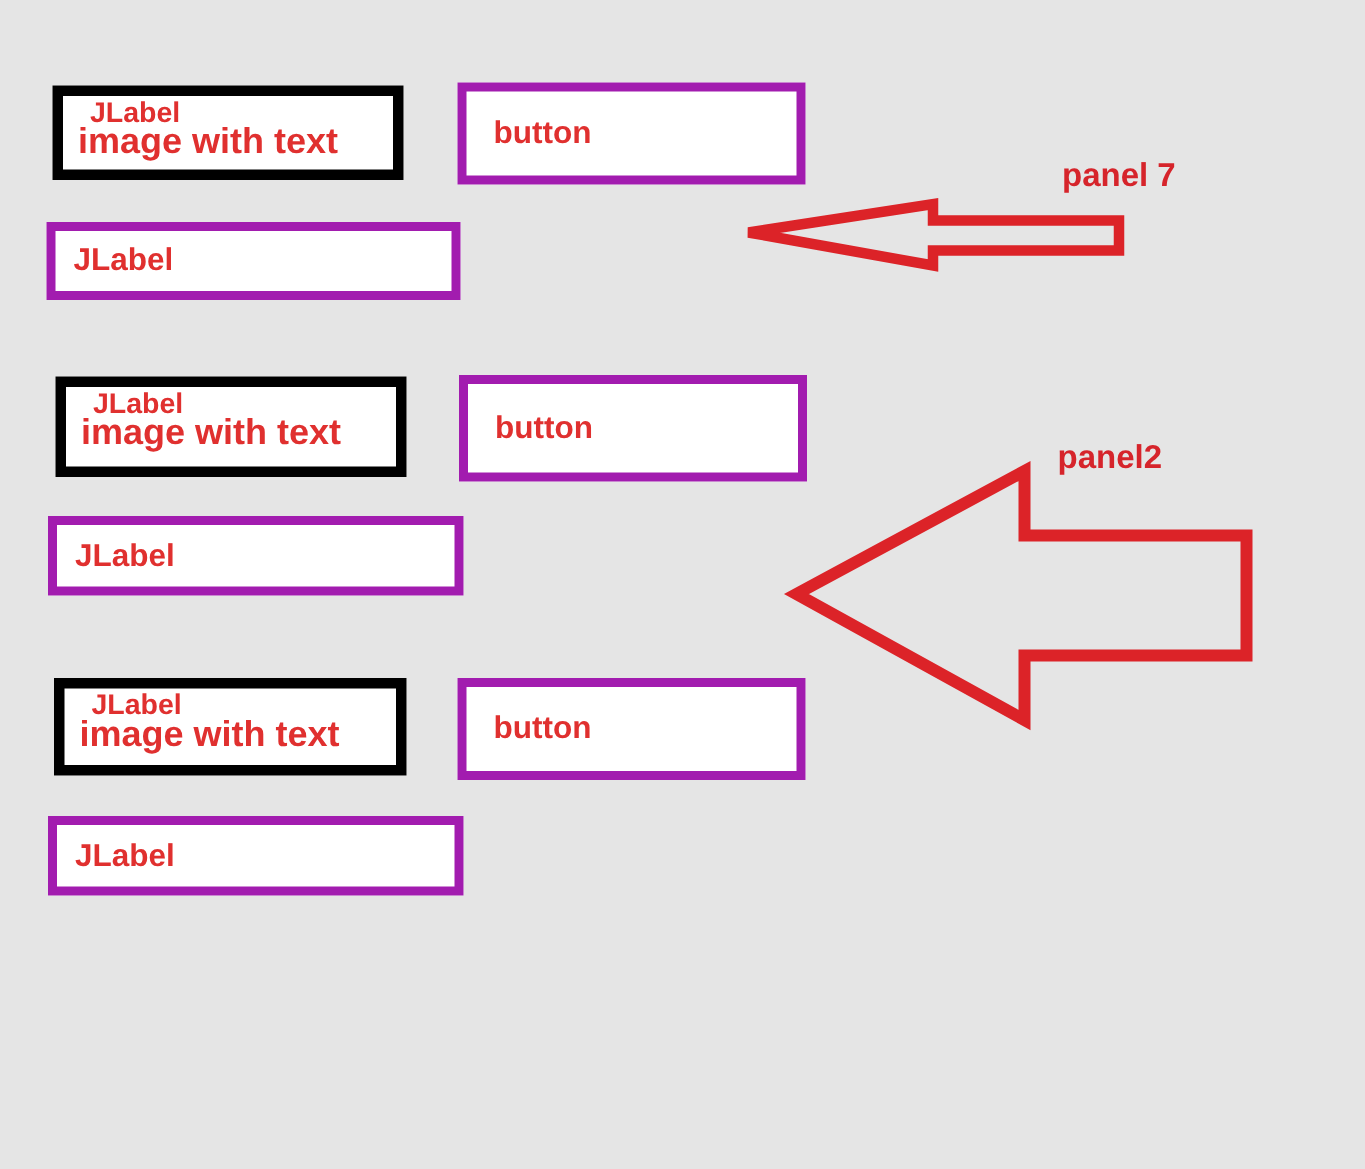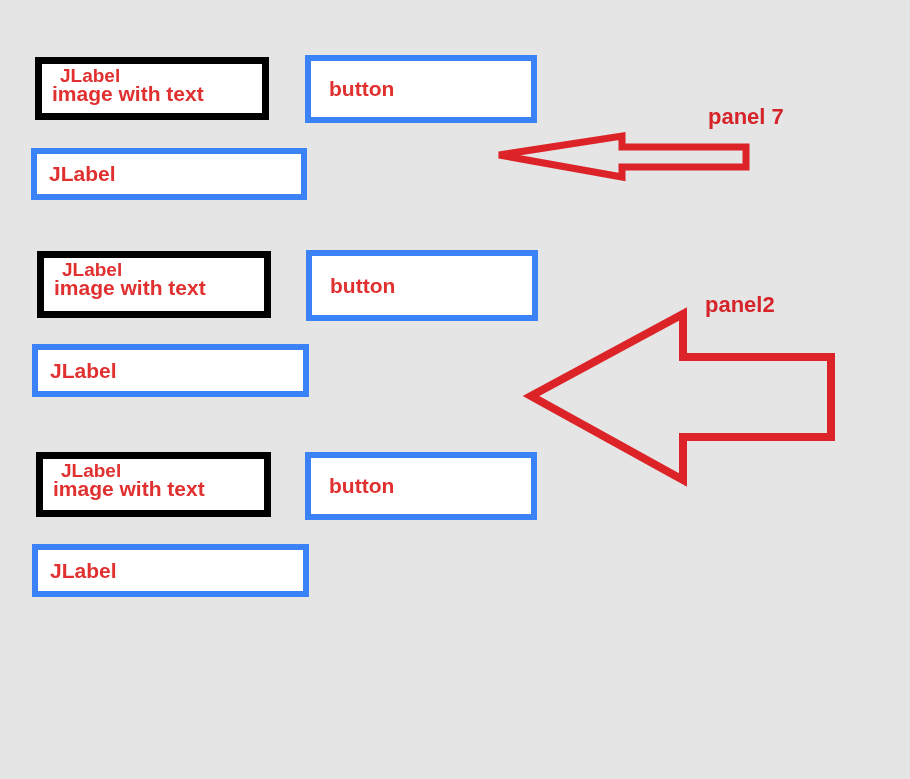--- a/index.html
+++ b/index.html
@@ -22,40 +22,40 @@
   
   .box {
     position: absolute;
     box-sizing: border-box;
     background: #ffffff;
   }
   .box-image-label {
     border: 7px solid #000000;
   }
   .box-red {
-    border: 6px solid #3b82f6;
+    border: 6px solid #a21caf;
   }
 
   
   .img-label-text {
     position: absolute;
     left: 10px;
     top: 2px;
     color: #E0302F;
     font-weight: bold;
     line-height: 1.0;
     white-space: nowrap;
   }
   .img-label-line1 {
     font-size: 19px;
     padding-left: 8px;
     display: block;
   }
   .img-label-line2 {
-    font-size: 21px;
+    font-size: 24px;
     display: block;
     margin-top: -2px;
   }
 
   .plain-label-text {
     position: absolute;
     left: 12px;
     top: 50%;
     transform: translateY(-50%);
     color: #E0302F;

